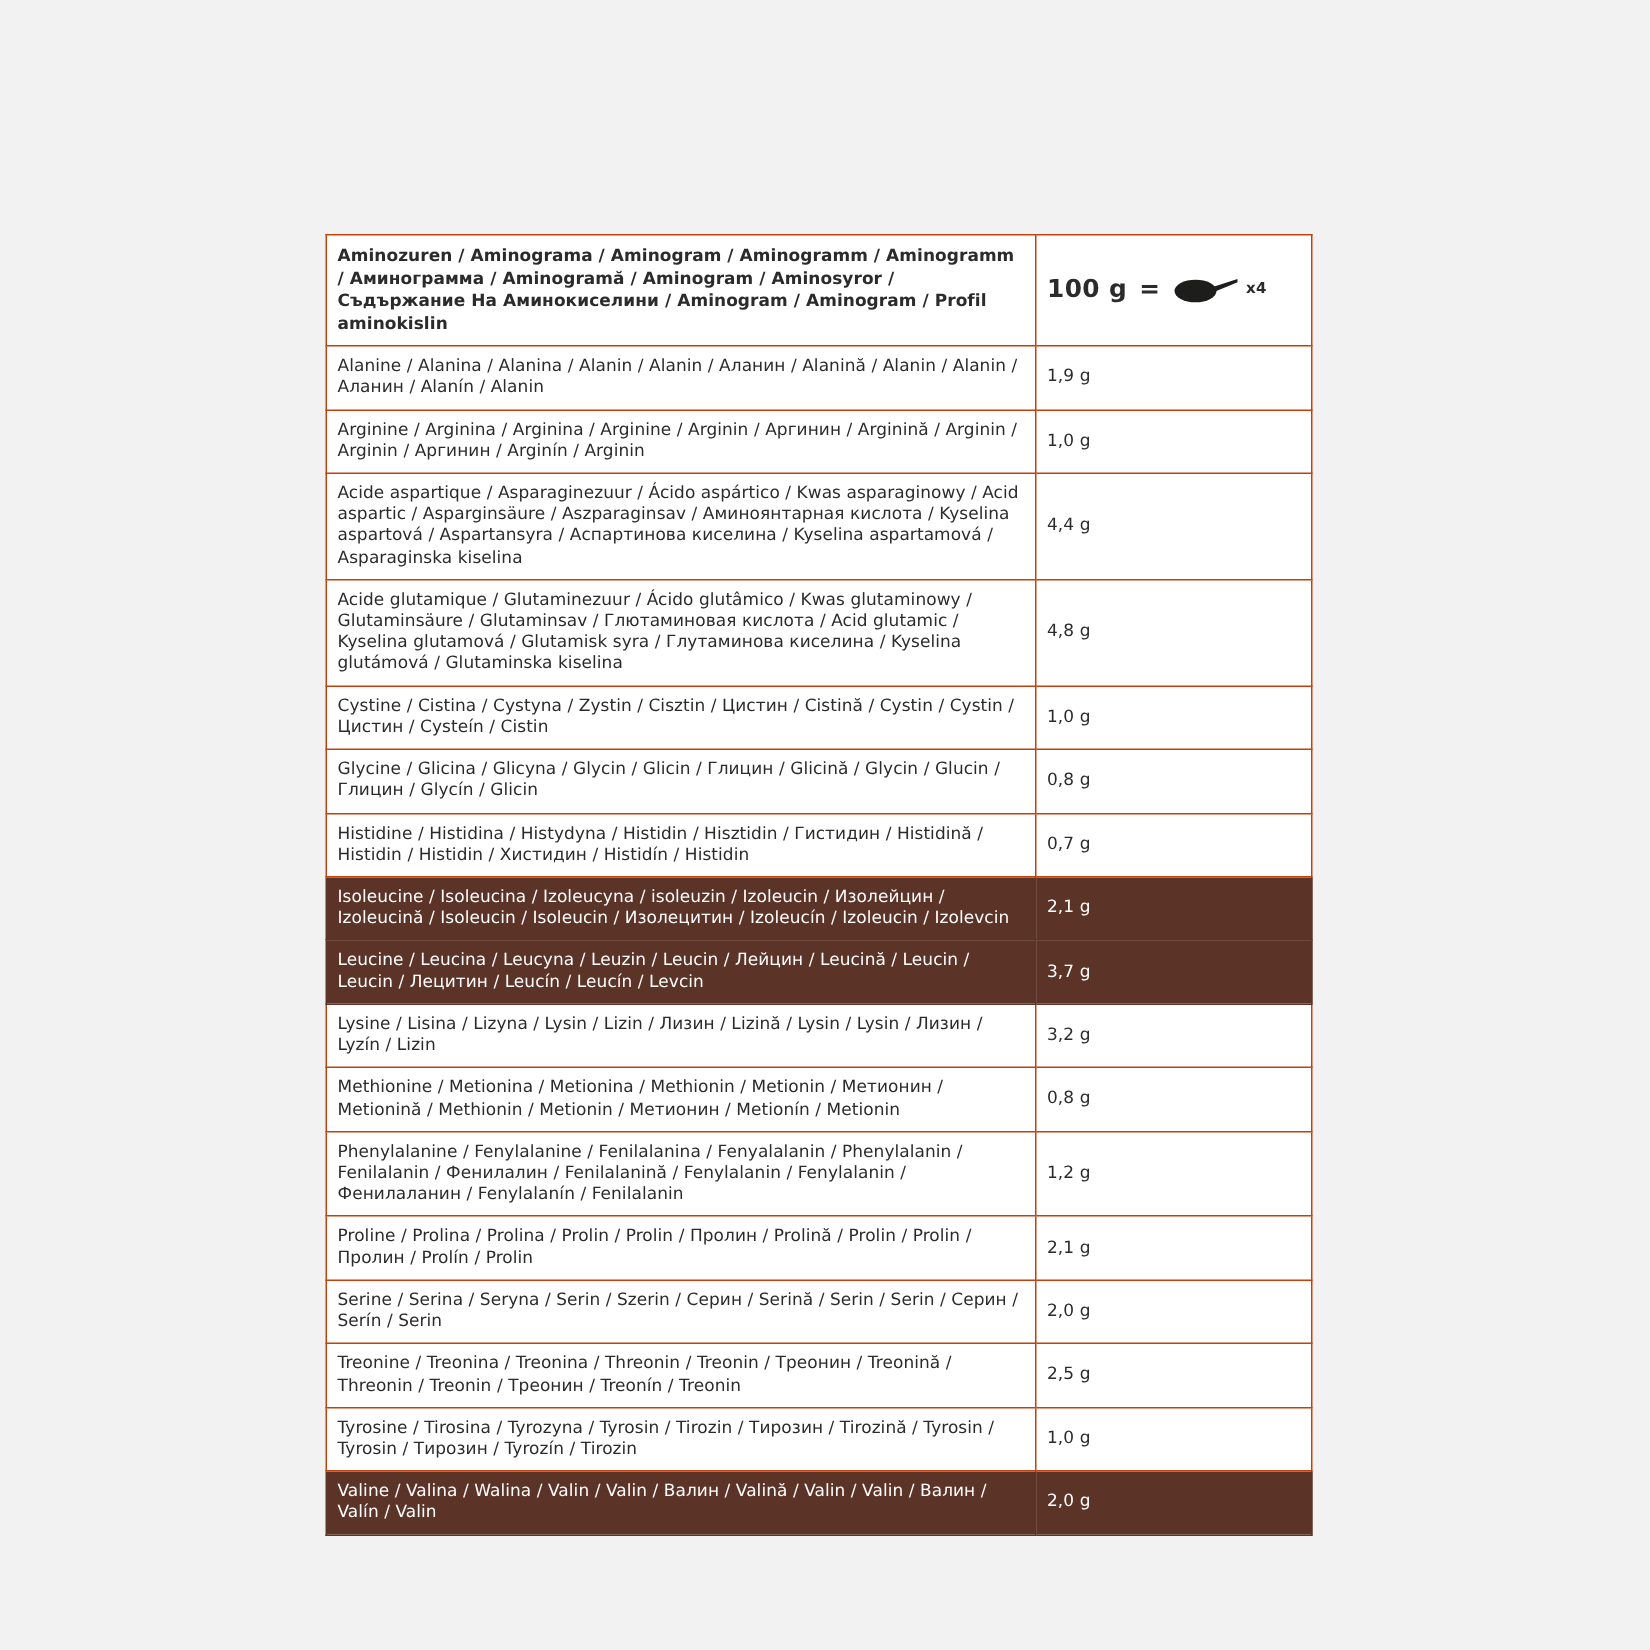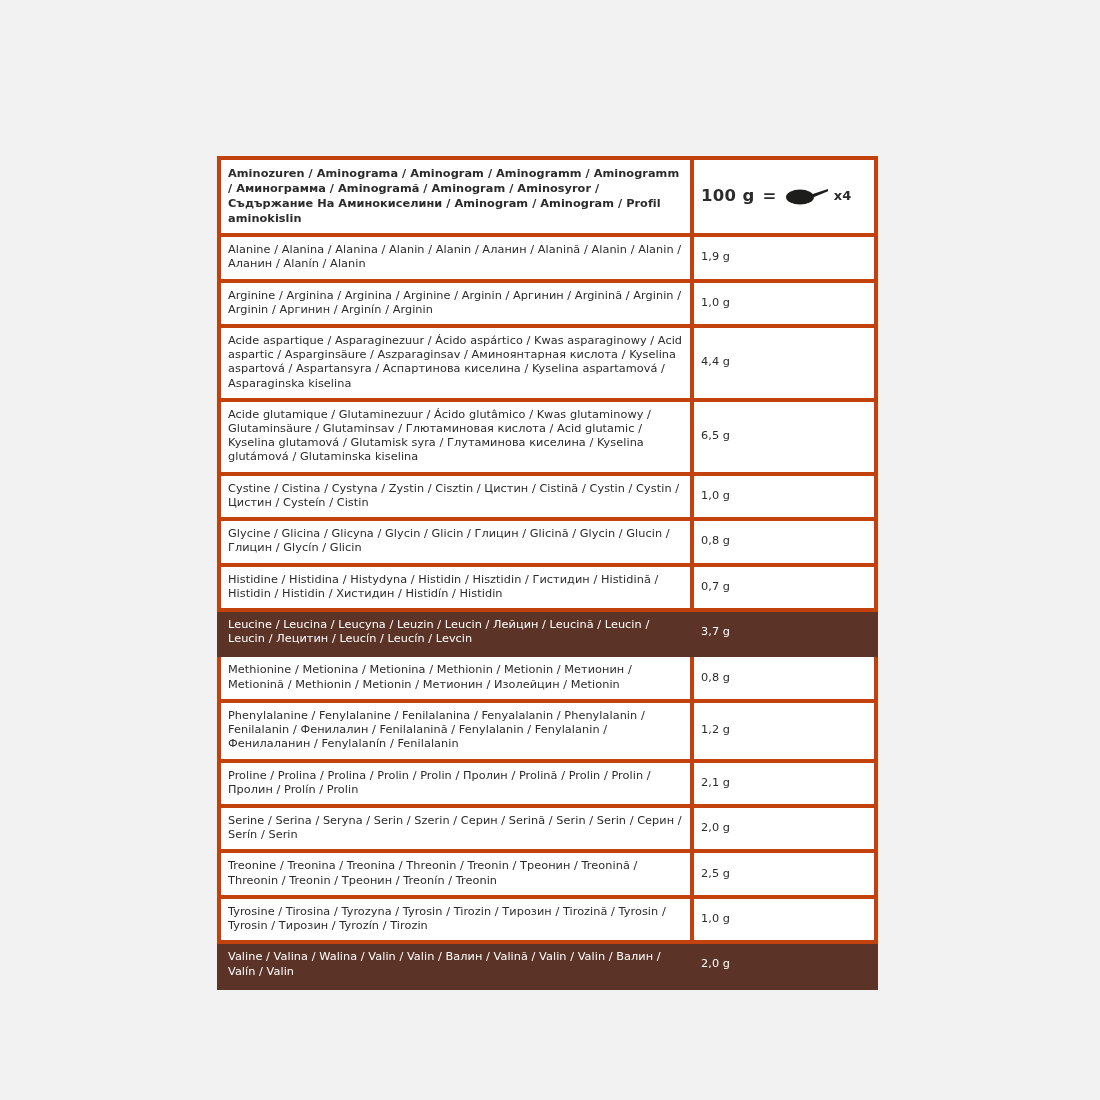--- a/index.html
+++ b/index.html
@@ -24,21 +24,21 @@
   table.amino {
     border-collapse: collapse;
     width: 100%;
     table-layout: fixed;
     background: #ffffff;
   }
   table.amino col.c-name { width: 473px; }
   table.amino col.c-val  { width: 184px; }
 
   table.amino td {
-    border: 4px solid #c2410c;
+    border: 1px solid #c2410c;
     vertical-align: middle;
     padding: 6px 7px 7px 7px;
     font-size: 11.3px;
     line-height: 1.26;
     letter-spacing: 0.05px;
   }
   .head td {
     padding-top: 9px;
     padding-bottom: 10px;
   }
@@ -58,21 +58,21 @@
     gap: 8px;
     font-size: 16.5px;
     font-weight: bold;
     letter-spacing: 0.3px;
   }
   .pan-icon {
     display: inline-block;
     line-height: 0;
   }
   .xcount {
-    font-size: 13px;
+    font-size: 10px;
     font-weight: bold;
     margin-left: -3px;
   }
   td.val {
     font-size: 13px;
     letter-spacing: 0.2px;
     padding: 6px 4px;
   }
   tr.hl td {
     background: #5c3327;
@@ -117,40 +117,48 @@
         <tr>
           <td class="name">Arginine / Arginina / Arginina / Arginine / Arginin / Аргинин / Arginină / Arginin / Arginin / Аргинин / Arginín / Arginin</td>
           <td class="val">1,0 g</td>
         </tr>
         <tr>
           <td class="name">Acide aspartique / Asparaginezuur / Ácido aspártico / Kwas asparaginowy / Acid aspartic / Asparginsäure / Aszparaginsav / Аминоянтарная кислота / Kyselina aspartová / Aspartansyra / Аспартинова киселина / Kyselina aspartamová / Asparaginska kiselina</td>
           <td class="val">4,4 g</td>
         </tr>
         <tr>
           <td class="name">Acide glutamique / Glutaminezuur / Ácido glutâmico / Kwas glutaminowy / Glutaminsäure / Glutaminsav / Глютаминовая кислота / Acid glutamic / Kyselina glutamová / Glutamisk syra / Глутаминова киселина / Kyselina glutámová / Glutaminska kiselina</td>
-          <td class="val">6,5 g</td>
+          <td class="val">4,8 g</td>
         </tr>
         <tr>
           <td class="name">Cystine / Cistina / Cystyna / Zystin / Cisztin / Цистин / Cistină / Cystin / Cystin / Цистин / Cysteín / Cistin</td>
           <td class="val">1,0 g</td>
         </tr>
         <tr>
           <td class="name">Glycine / Glicina / Glicyna / Glycin / Glicin / Глицин / Glicină / Glycin / Glucin / Глицин / Glycín / Glicin</td>
           <td class="val">0,8 g</td>
         </tr>
         <tr>
           <td class="name">Histidine / Histidina / Histydyna / Histidin / Hisztidin / Гистидин / Histidină / Histidin / Histidin / Хистидин / Histidín / Histidin</td>
           <td class="val">0,7 g</td>
         </tr>
         <tr class="hl">
+          <td class="name">Isoleucine / Isoleucina / Izoleucyna / isoleuzin / Izoleucin / Изолейцин / Izoleucină / Isoleucin / Isoleucin / Изолецитин / Izoleucín / Izoleucin / Izolevcin</td>
+          <td class="val">2,1 g</td>
+        </tr>
+        <tr class="hl">
           <td class="name">Leucine / Leucina / Leucyna / Leuzin / Leucin / Лейцин / Leucină / Leucin / Leucin / Лецитин / Leucín / Leucín / Levcin</td>
           <td class="val">3,7 g</td>
         </tr>
         <tr>
-          <td class="name">Methionine / Metionina / Metionina / Methionin / Metionin / Метионин / Metionină / Methionin / Metionin / Метионин / Изолейцин / Metionin</td>
+          <td class="name">Lysine / Lisina / Lizyna / Lysin / Lizin / Лизин / Lizină / Lysin / Lysin / Лизин / Lyzín / Lizin</td>
+          <td class="val">3,2 g</td>
+        </tr>
+        <tr>
+          <td class="name">Methionine / Metionina / Metionina / Methionin / Metionin / Метионин / Metionină / Methionin / Metionin / Метионин / Metionín / Metionin</td>
           <td class="val">0,8 g</td>
         </tr>
         <tr>
           <td class="name">Phenylalanine / Fenylalanine / Fenilalanina / Fenyalalanin / Phenylalanin / Fenilalanin / Фенилалин / Fenilalanină / Fenylalanin / Fenylalanin / Фенилаланин / Fenylalanín / Fenilalanin</td>
           <td class="val">1,2 g</td>
         </tr>
         <tr>
           <td class="name">Proline / Prolina / Prolina / Prolin / Prolin / Пролин / Prolină / Prolin / Prolin / Пролин / Prolín / Prolin</td>
           <td class="val">2,1 g</td>
         </tr>

